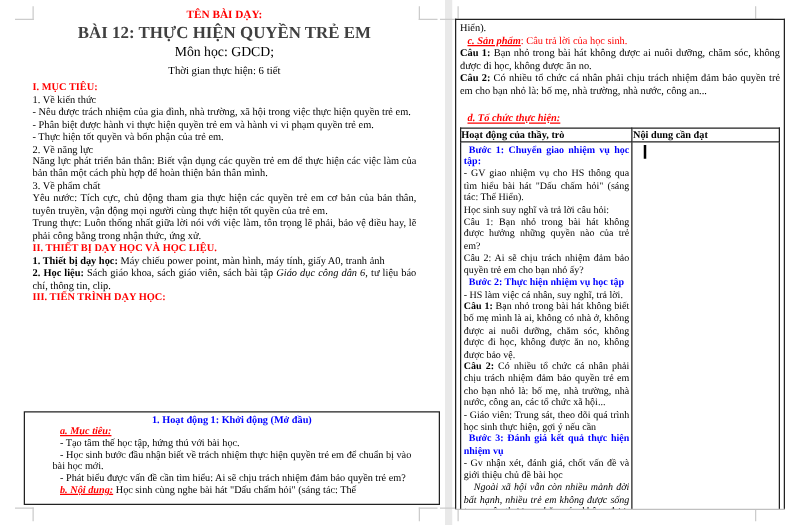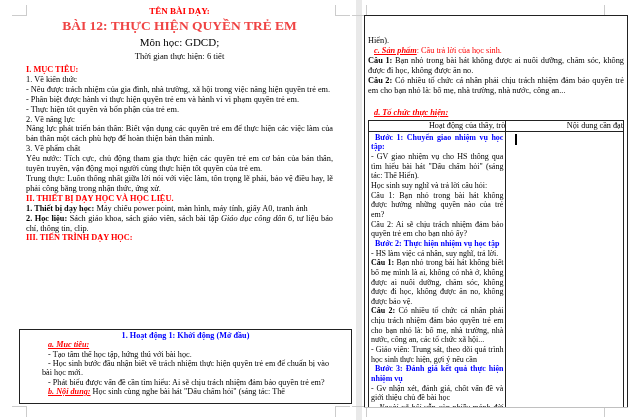--- a/index.html
+++ b/index.html
@@ -17,50 +17,50 @@
   
   .mk{position:absolute;pointer-events:none;}
   .mk.bl-r{border-bottom:1px solid #ccc;border-right:1px solid #ccc;}
   .mk.bl-l{border-bottom:1px solid #ccc;border-left:1px solid #ccc;}
   .mk.tp-r{border-top:1px solid #ccc;border-right:1px solid #ccc;}
   .mk.tp-l{border-top:1px solid #ccc;border-left:1px solid #ccc;}
 
   
   .lp-text{position:absolute;left:26px;top:6px;width:307px;}
   .doc-label{text-align:center;color:#f00;font-weight:bold;font-size:9px;}
-  .doc-title{text-align:center;color:#ef4444;font-weight:bold;font-size:13.5px;margin:2px 0 2px;}
+  .doc-title{text-align:center;color:#404040;font-weight:bold;font-size:13.5px;margin:2px 0 2px;}
   .doc-sub{text-align:center;font-size:11px;}
   .doc-sub2{text-align:center;font-size:8.6px;margin:3px 0 4px;}
   .lp-text p{margin:0;font-size:8.3px;line-height:9.9px;text-align:justify;}
   .h-red{color:#f00;font-weight:bold;}
   .b{font-weight:bold;}
   .i{font-style:italic;}
 
   
   .box1{position:absolute;left:19px;top:329px;width:333px;height:75px;
         border:1.2px solid #222;background:#fff;box-sizing:border-box;
         padding:1px 22px;overflow:hidden;}
   .box1 p{margin:0;font-size:8.2px;line-height:9.35px;text-align:justify;}
   .act-title{text-align:center !important;color:#00f;font-weight:bold;}
   .lbl-red{color:#f00;font-weight:bold;font-style:italic;text-decoration:underline;}
   .ind{text-indent:6px;}
 
   
   .box2{position:absolute;left:2px;top:15px;width:264px;height:393px;
         border:1.2px solid #222;border-bottom:none;background:#fff;
-        box-sizing:border-box;overflow:hidden;padding:20px 3px 0;}
+        box-sizing:border-box;overflow:hidden;padding:2px 3px 0;}
   .box2 > p{margin:0;font-size:8.3px;line-height:10.1px;text-align:justify;}
   .red-text{color:#f00;}
   .spacer{height:11px;}
   .cutline{position:absolute;left:2px;top:407px;width:264px;height:1px;background:#c0c0c0;}
 
   
   table{width:100%;border-collapse:collapse;margin-top:2px;table-layout:fixed;}
   th,td{border:1px solid #222;padding:0;vertical-align:top;}
-  th{font-size:8.2px;font-weight:normal;text-align:right;height:10px;line-height:10px;}
+  th{font-size:8.2px;font-weight:bold;text-align:left;height:10px;line-height:10px;}
   th.c1,td.c1{width:53.5%;}
   tbody td{height:300px;}
   td.c1{padding:1px 2px;}
   td p{margin:0;font-size:8px;line-height:9.65px;text-align:justify;}
   .step{color:#00f;font-weight:bold;text-indent:4px;}
   .note{font-style:italic;text-indent:8px;}
   .caret{display:block;width:2px;height:11px;background:#000;margin:2px 0 0 9px;}
 </style>
 </head>
 <body>
@@ -74,21 +74,21 @@
     <div class="mk tp-l" style="left:335px;top:406px;width:14px;height:10px;"></div>
 
     <div class="lp-text">
       <div class="doc-label">TÊN BÀI DẠY:</div>
       <div class="doc-title">BÀI 12: THỰC HIỆN QUYỀN TRẺ EM</div>
       <div class="doc-sub">Môn học: GDCD;</div>
       <div class="doc-sub2">Thời gian thực hiện: 6 tiết</div>
 
       <p class="h-red">I. MỤC TIÊU:</p>
       <p>1. Về kiến thức</p>
-      <p>- Nêu được trách nhiệm của gia đình, nhà trường, xã hội trong việc năng hiện quyền trẻ em.</p>
+      <p>- Nêu được trách nhiệm của gia đình, nhà trường, xã hội trong việc thực hiện quyền trẻ em.</p>
       <p>- Phân biệt được hành vi thực hiện quyền trẻ em và hành vi vi phạm quyền trẻ em.</p>
       <p>- Thực hiện tốt quyền và bổn phận của trẻ em.</p>
       <p>2. Về năng lực</p>
       <p>Năng lực phát triển bản thân: Biết vận dụng các quyền trẻ em để thực hiện các việc làm của bản thân một cách phù hợp để hoàn thiện bản thân mình.</p>
       <p>3. Về phẩm chất</p>
       <p>Yêu nước: Tích cực, chủ động tham gia thực hiện các quyền trẻ em cơ bản của bản thân, tuyên truyền, vận động mọi người cùng thực hiện tốt quyền của trẻ em.</p>
       <p>Trung thực: Luôn thống nhất giữa lời nói với việc làm, tôn trọng lẽ phải, bảo vệ điều hay, lẽ phải công bằng trong nhận thức, ứng xử.</p>
 
       <p class="h-red">II. THIẾT BỊ DẠY HỌC VÀ HỌC LIỆU.</p>
       <p><span class="b">1. Thiết bị dạy học:</span><span> Máy chiếu power point, màn hình, máy tính, giấy A0, tranh ảnh</span></p>

